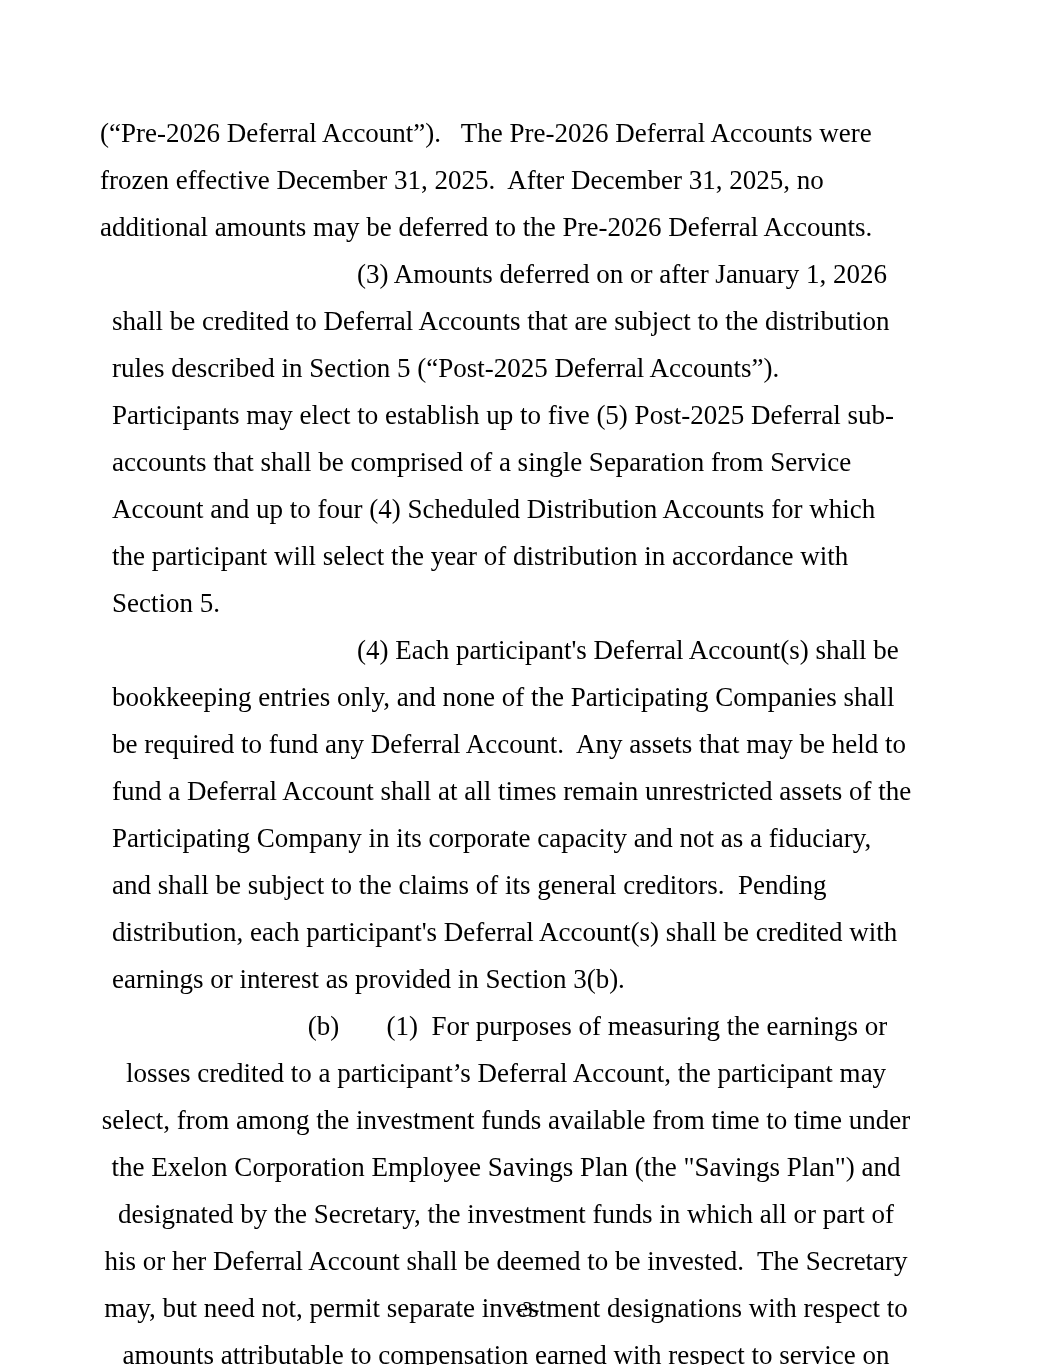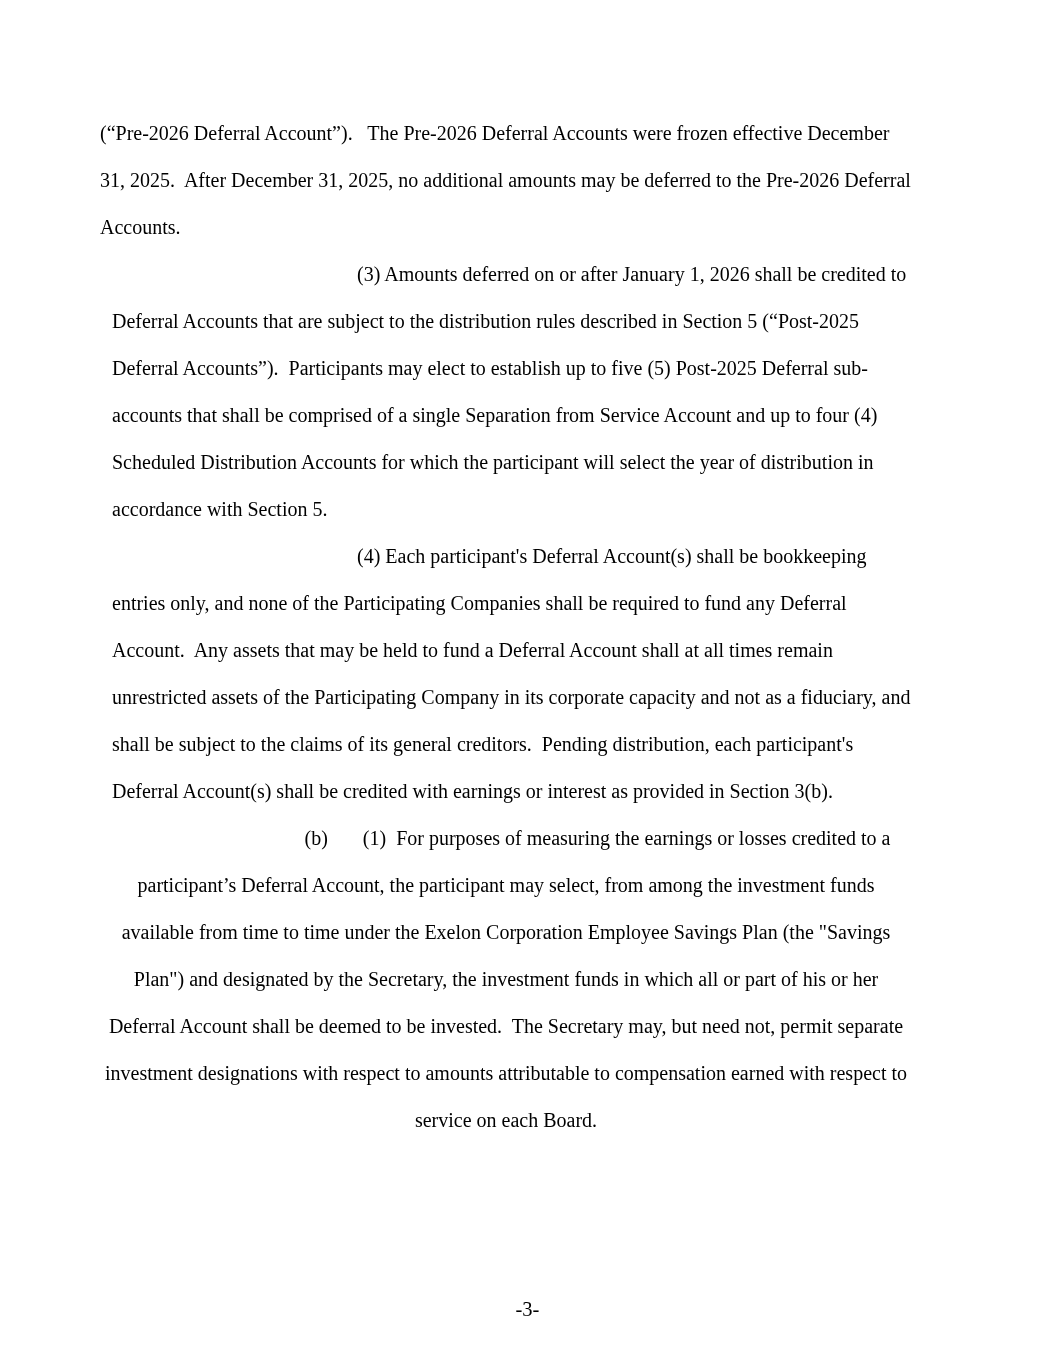--- a/index.html
+++ b/index.html
@@ -20,21 +20,21 @@
     inset: 0;
   }
   .doc-body {
     position: absolute;
     left: 100px;
     top: 110px;
     width: 812px;
   }
   .para {
     margin: 0;
-    font-size: 20px;
+    font-size: 27px;
     line-height: 47px;
     white-space: pre-wrap;
     text-align: left;
   }
   .indent-none { text-indent: 0; }
   .indent-deep { text-indent: 245px; margin-left: 12px; }
   .indent-mid  { text-indent: 183px; text-align: center; }
   .page-footer {
     position: absolute;
     left: 0;

